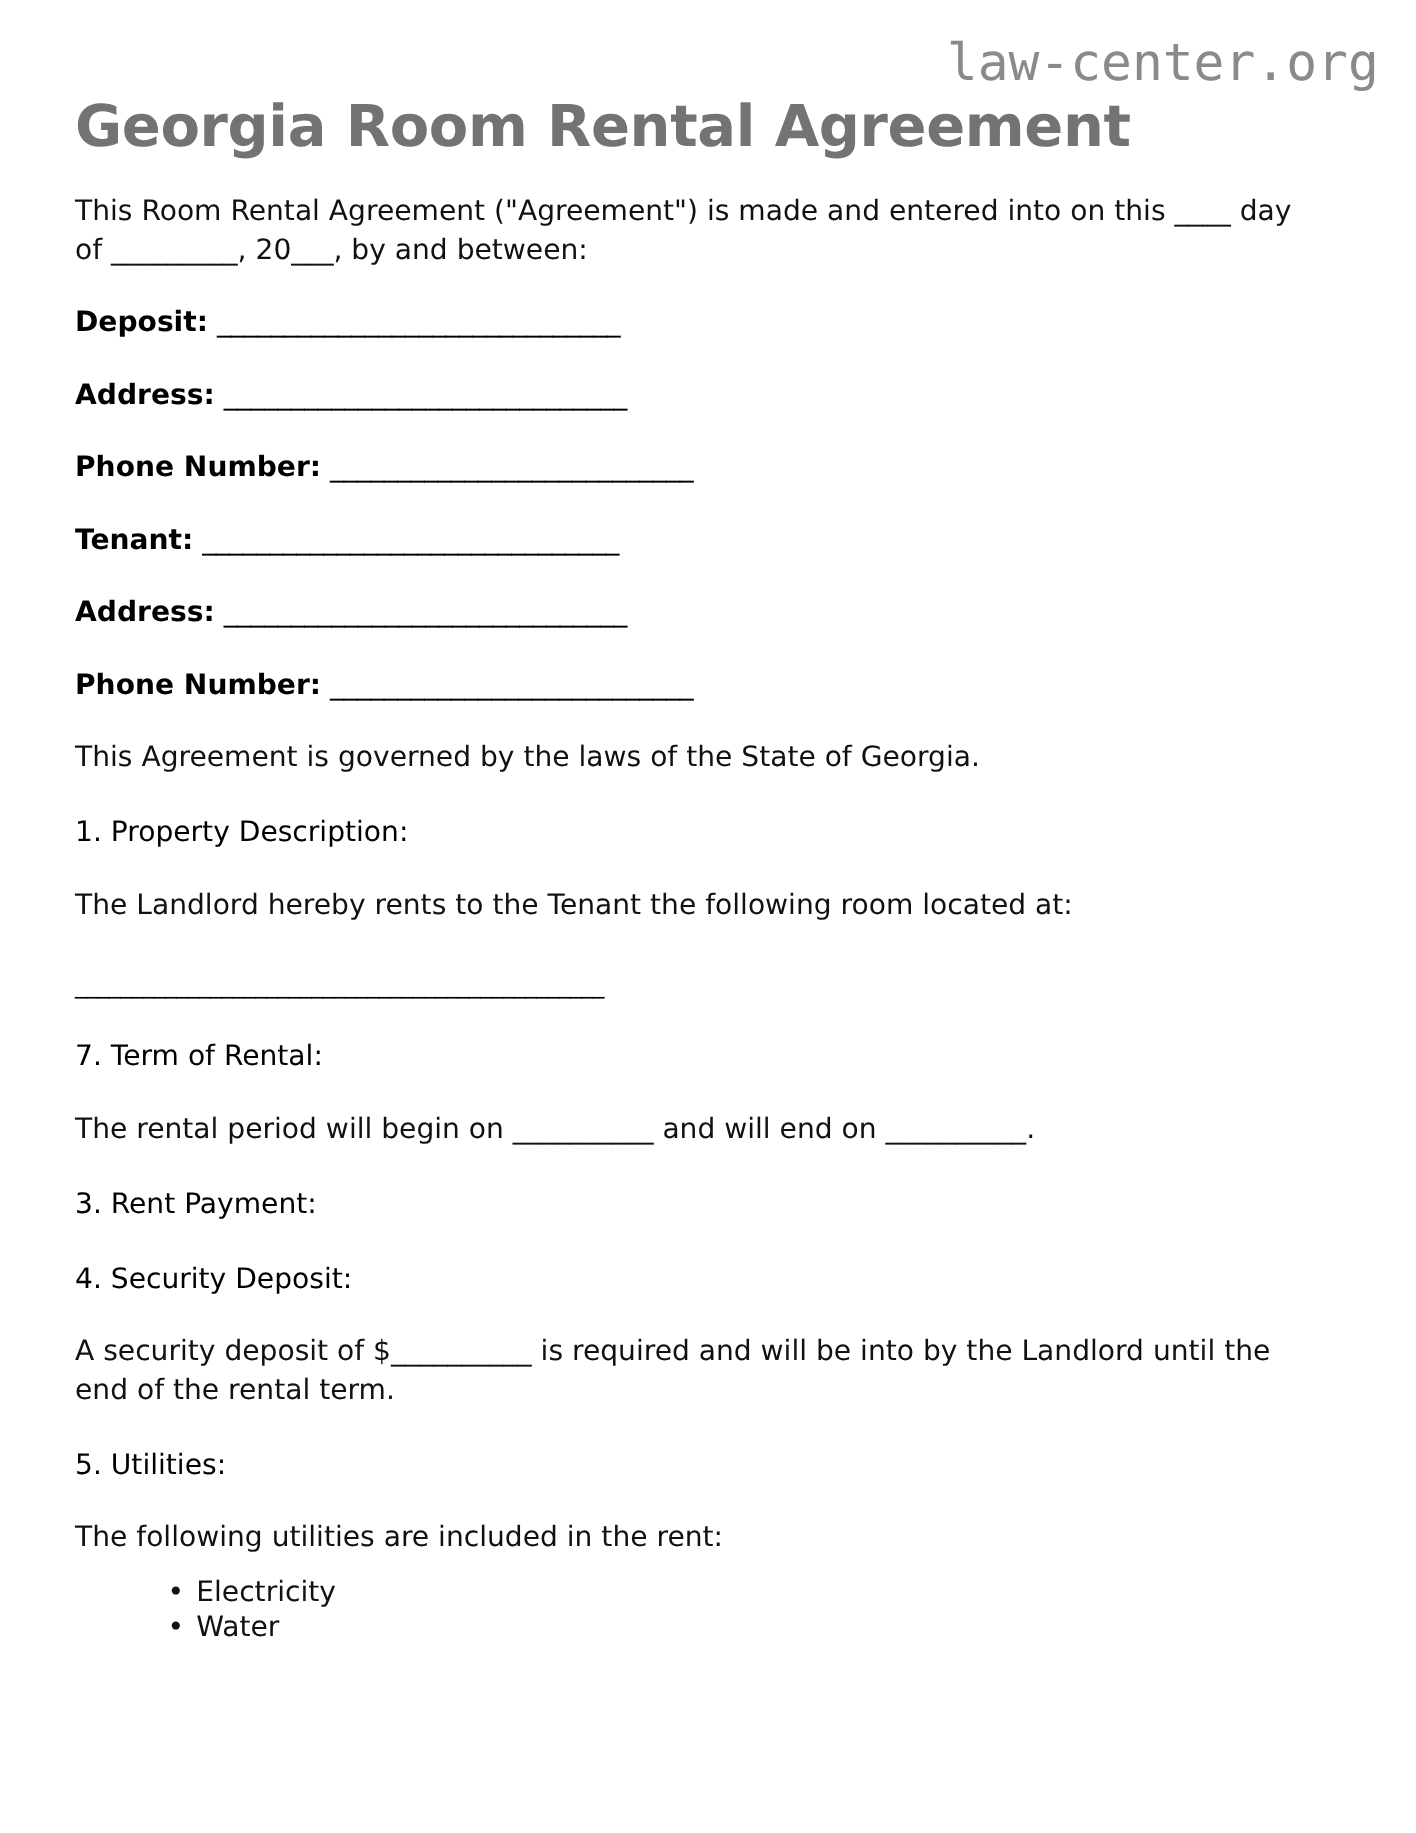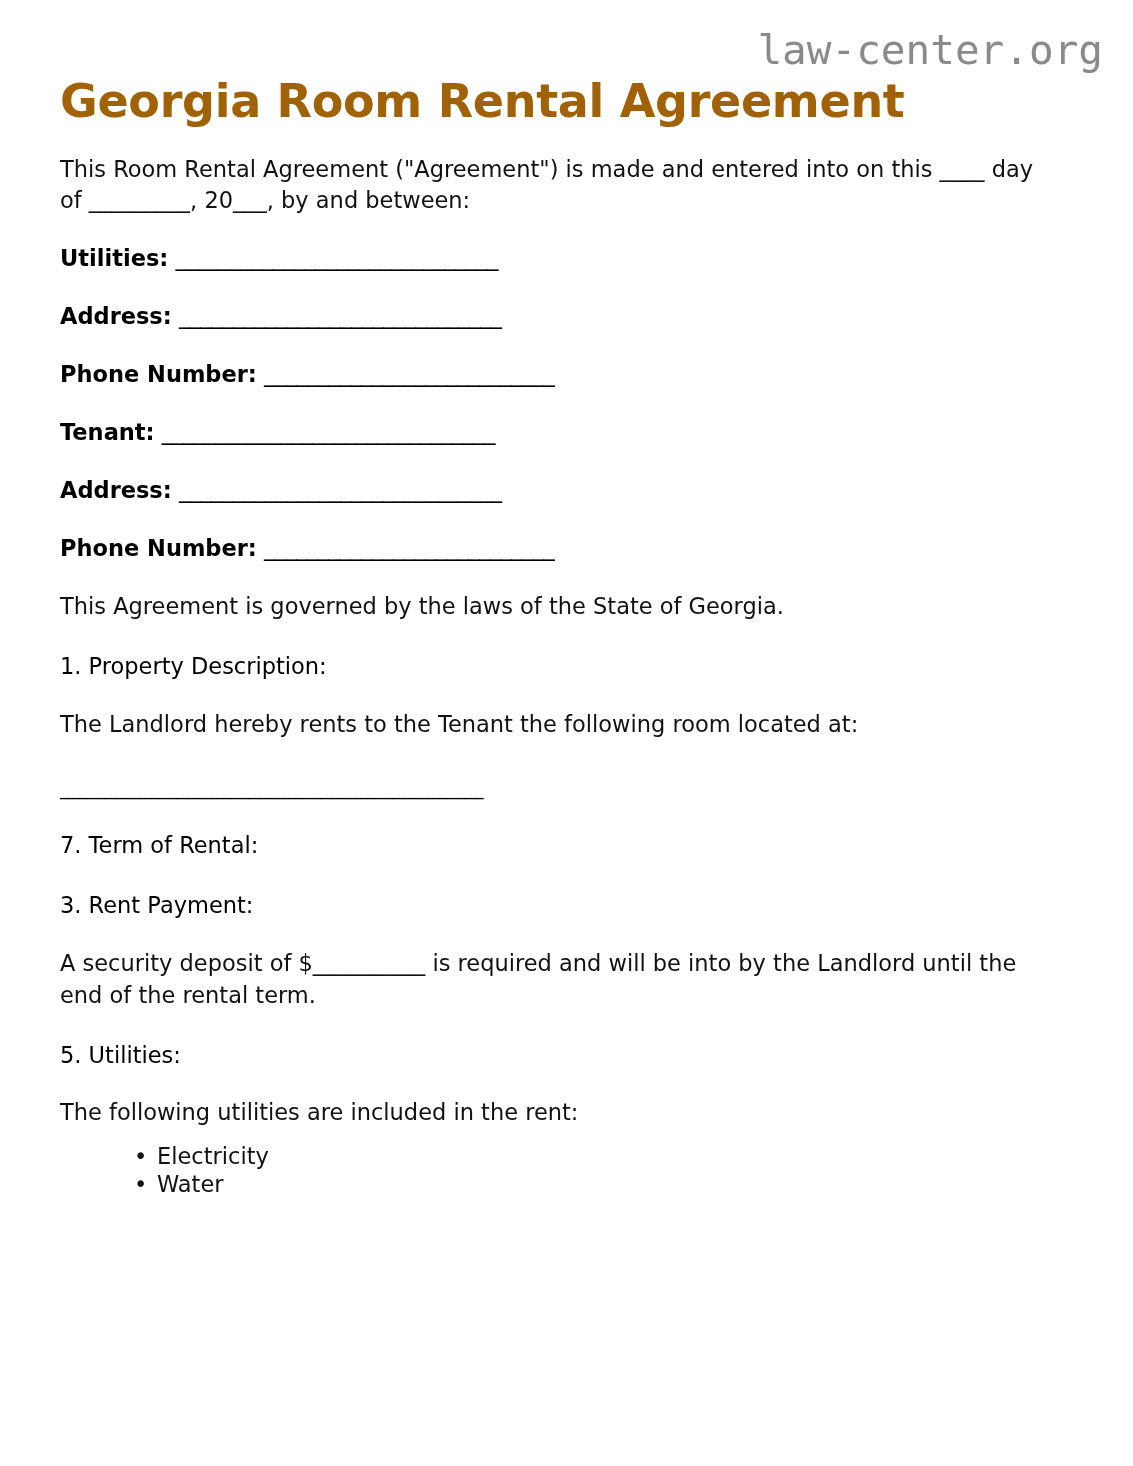--- a/index.html
+++ b/index.html
@@ -33,21 +33,21 @@
     white-space: nowrap;
     line-height: 1;
   }
   .doc-title {
     margin: 0;
     padding-top: 76px;
     font-size: 46px;
     font-weight: bold;
     letter-spacing: -0.3px;
     line-height: 1.12;
-    color: #a16207;
+    color: #737373;
   }
   .para {
     font-size: 22.5px;
     line-height: 1.42;
     margin: 0;
     padding-top: 26px;
     max-width: 1000px;
     color: #111;
   }
   .field-line {
@@ -108,21 +108,21 @@
 
 <div class="page">
 
   <div class="watermark">law-center.org</div>
 
   <h1 class="doc-title">Georgia Room Rental Agreement</h1>
 
   <p class="para">This Room Rental Agreement ("Agreement") is made and entered into on this ____ day of _________, 20___, by and between:</p>
 
   <p class="field-line">
-    <span class="field-label">Utilities:</span>
+    <span class="field-label">Deposit:</span>
     <span class="blank">______________________________</span>
   </p>
 
   <p class="field-line">
     <span class="field-label">Address:</span>
     <span class="blank">______________________________</span>
   </p>
 
   <p class="field-line">
     <span class="field-label">Phone Number:</span>
@@ -145,23 +145,25 @@
     <span class="blank">___________________________</span>
   </p>
 
   <p class="para">This Agreement is governed by the laws of the State of Georgia.</p>
 
   <h2 class="section-head">1. Property Description:</h2>
   <p class="para">The Landlord hereby rents to the Tenant the following room located at:</p>
   <p class="prop-blank">_______________________________________________</p>
 
   <h2 class="section-head">7. Term of Rental:</h2>
+  <p class="para">The rental period will begin on __________ and will end on __________.</p>
 
   <h2 class="section-head">3. Rent Payment:</h2>
 
+  <h2 class="section-head">4. Security Deposit:</h2>
   <p class="para">A security deposit of $__________ is required and will be into by the Landlord until the end of the rental term.</p>
 
   <h2 class="section-head">5. Utilities:</h2>
   <p class="para">The following utilities are included in the rent:</p>
   <ul class="util-list">
     <li>Electricity</li>
     <li>Water</li>
 
   </ul>
 

